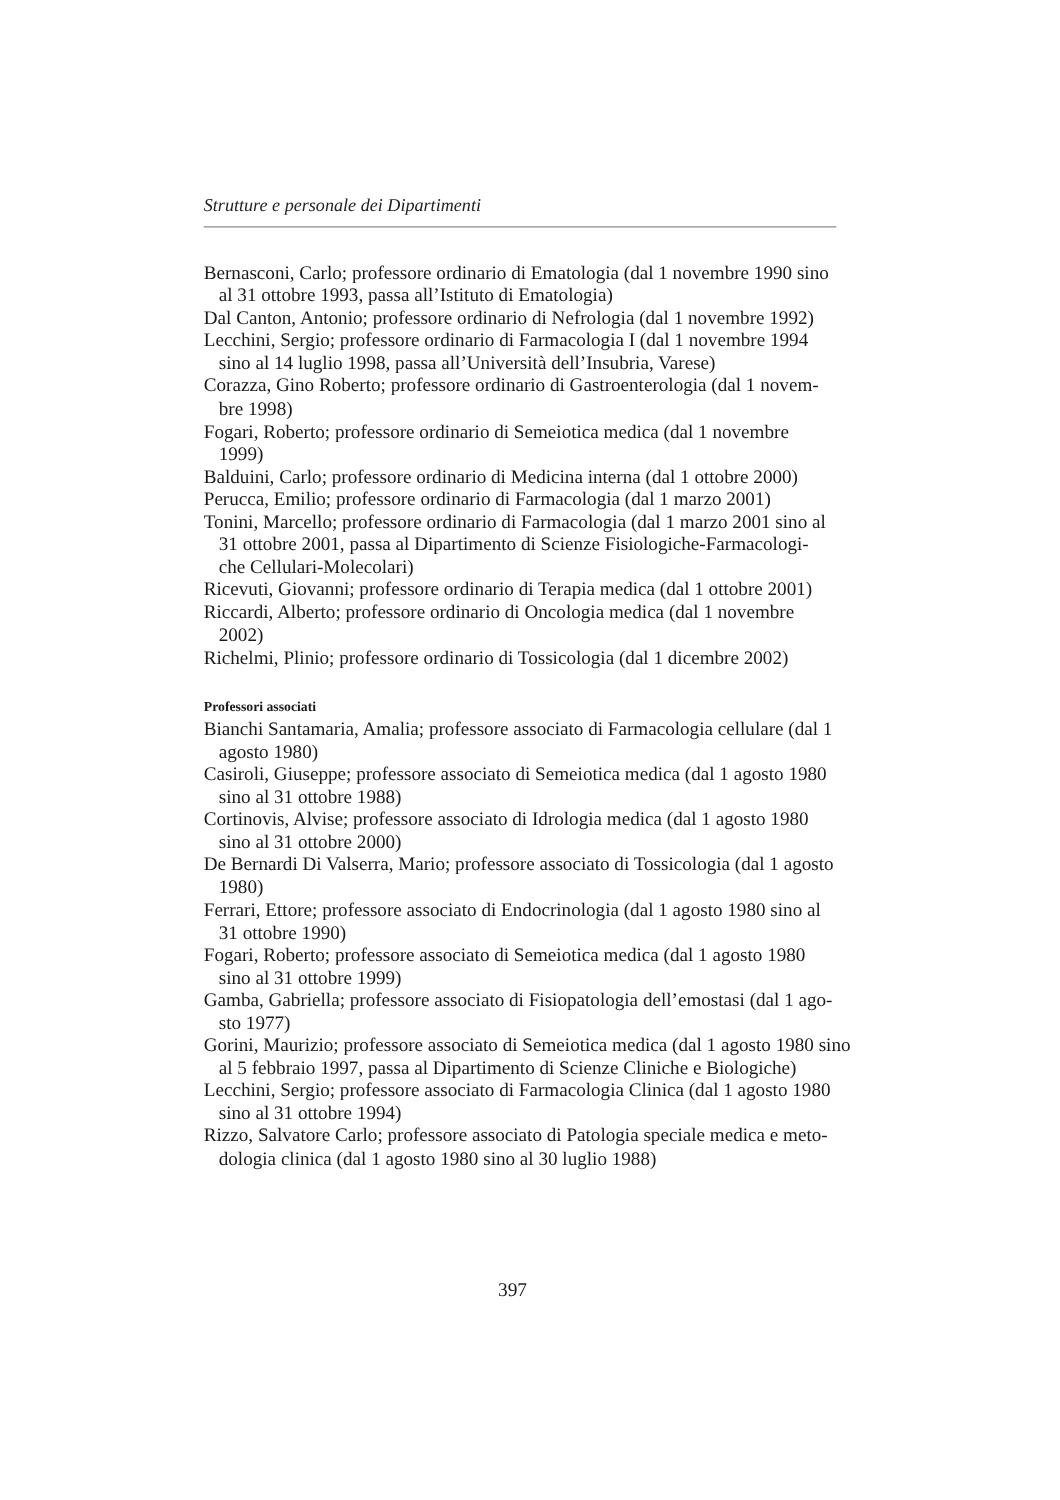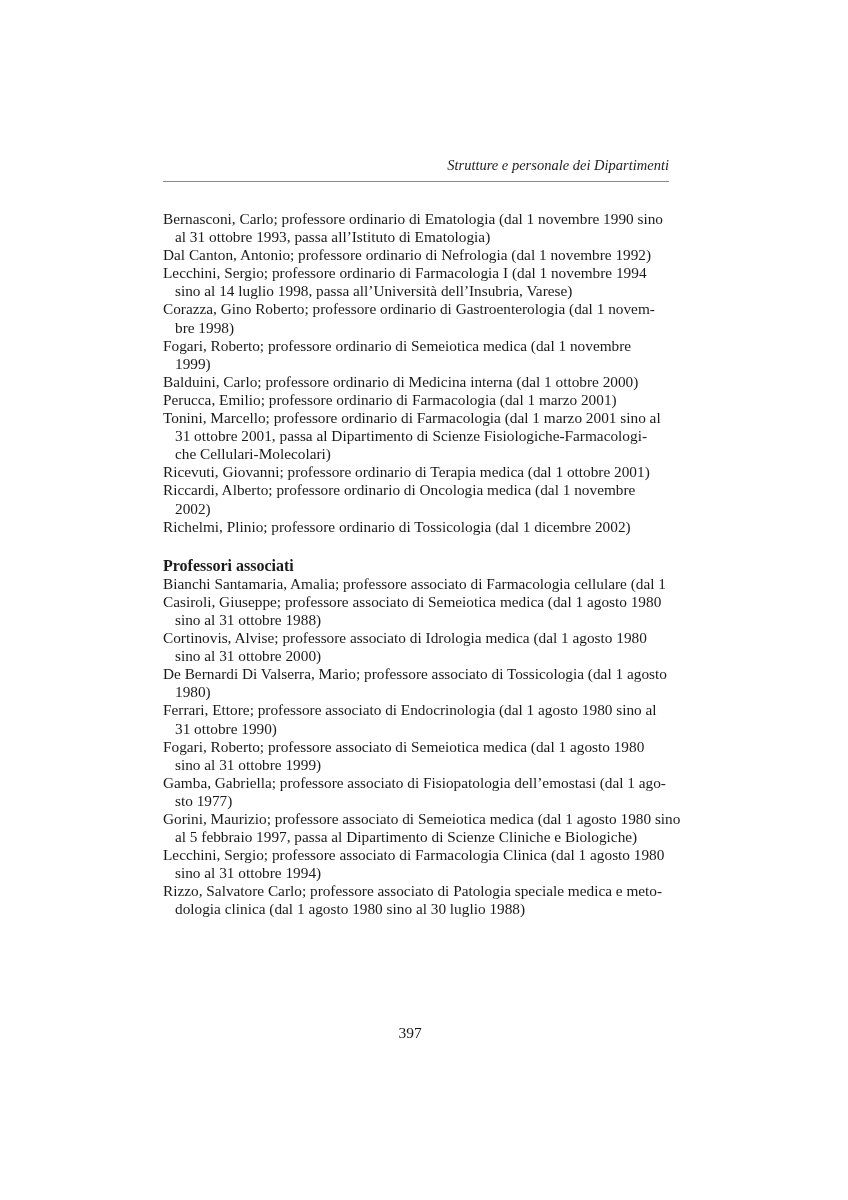--- a/index.html
+++ b/index.html
@@ -13,21 +13,21 @@
       position: relative;
       font-family: "Liberation Serif", "DejaVu Serif", serif;
       color: #1a1a1a;
       overflow: hidden;
     }
     .running-head {
       position: absolute;
       left: 163px;
       width: 506px;
       top: 156px;
-      text-align: right;
+      text-align: left;
       font-style: italic;
       font-size: 14.5px;
       line-height: 18px;
       color: #222;
     }
     .head-rule {
       position: absolute;
       left: 163px;
       width: 506px;
       top: 181px;
@@ -49,21 +49,21 @@
       display: block;
       white-space: nowrap;
     }
     .entry .line.cont {
       padding-left: 12px;
     }
     .section-heading {
       font-weight: bold;
       margin-top: 21px;
       margin-bottom: 0;
-      font-size: 16px;
+      font-size: 11px;
       line-height: 18.1px;
     }
     .page-number {
       position: absolute;
       left: 157px;
       width: 506px;
       top: 1024px;
       text-align: center;
       font-size: 15.5px;
       line-height: 18px;
@@ -115,20 +115,21 @@
         <span class="line cont">2002)</span>
       </p>
       <p class="entry">
         <span class="line">Richelmi, Plinio; professore ordinario di Tossicologia (dal 1 dicembre 2002)</span>
       </p>
     </div>
   <div class="section-heading">Professori associati</div>
   <div id="associati-list">
       <p class="entry">
         <span class="line">Bianchi Santamaria, Amalia; professore associato di Farmacologia cellulare (dal 1</span>
+        <span class="line cont">agosto 1980)</span>
       </p>
       <p class="entry">
         <span class="line">Casiroli, Giuseppe; professore associato di Semeiotica medica (dal 1 agosto 1980</span>
         <span class="line cont">sino al 31 ottobre 1988)</span>
       </p>
       <p class="entry">
         <span class="line">Cortinovis, Alvise; professore associato di Idrologia medica (dal 1 agosto 1980</span>
         <span class="line cont">sino al 31 ottobre 2000)</span>
       </p>
       <p class="entry">

